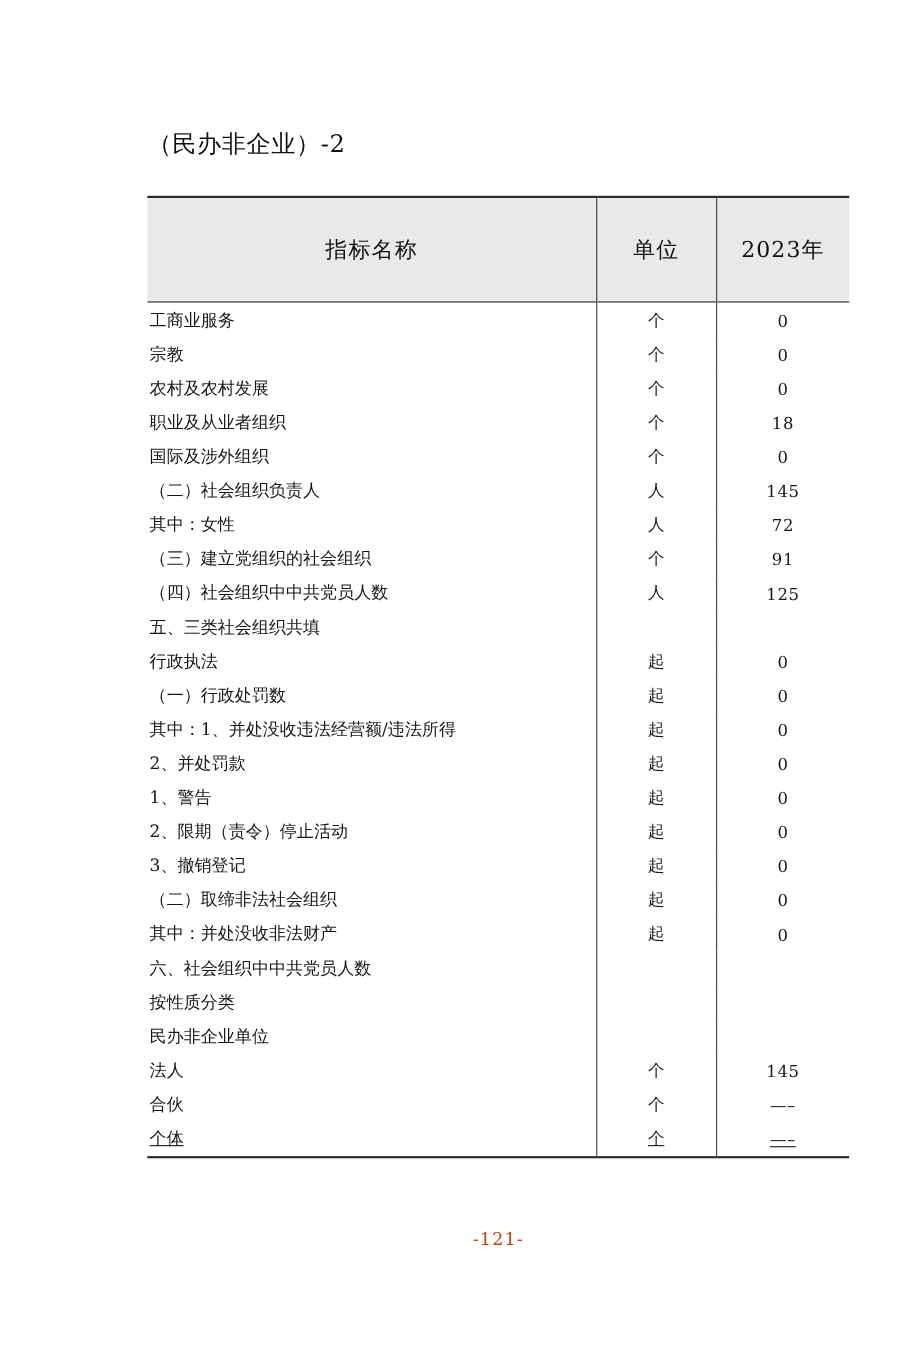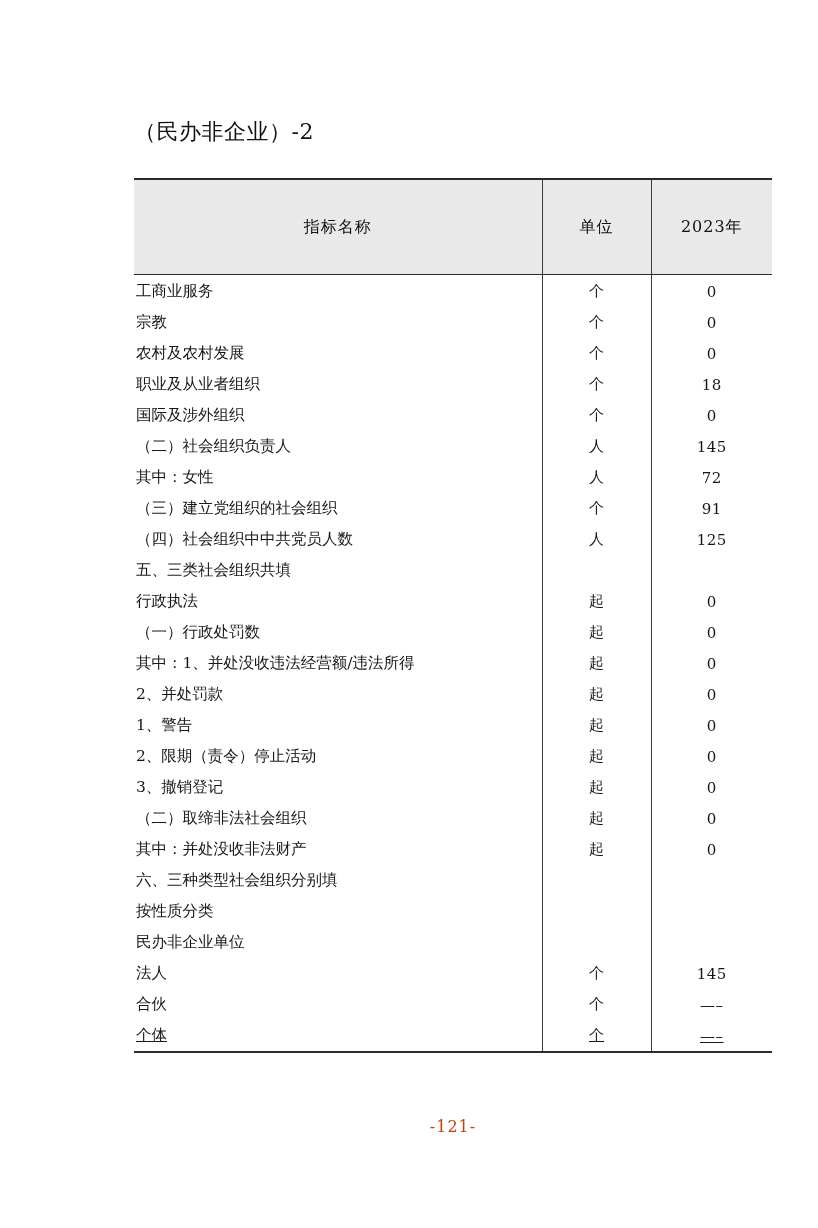--- a/index.html
+++ b/index.html
@@ -54,21 +54,21 @@
   table.stat col.c-unit  { width: 109px; }
   table.stat col.c-value { width: 121px; }
 
   
   table.stat thead tr.head-row th {
     background: #e9e9e9;
     border-top: 2.5px solid #2b2b2b;
     border-bottom: 1.6px solid #2b2b2b;
     height: 92px;
     font-weight: normal;
-    font-size: 16px;
+    font-size: 20px;
     vertical-align: middle;
     text-align: center;
     color: #111;
     letter-spacing: 1px;
   }
   table.stat thead tr.head-row th.h-unit,
   table.stat thead tr.head-row th.h-value {
     border-left: 1.1px solid #3a3a3a;
   }
 
@@ -236,21 +236,21 @@
             <td class="c-label i1">（二）取缔非法社会组织</td>
             <td class="c-unit">起</td>
             <td class="c-value">0</td>
           </tr>
           <tr>
             <td class="c-label i5">其中：并处没收非法财产</td>
             <td class="c-unit">起</td>
             <td class="c-value">0</td>
           </tr>
           <tr>
-            <td class="c-label i0">六、三种类型社会组织分别填</td>
+            <td class="c-label i0">六、社会组织中中共党员人数</td>
             <td class="c-unit"></td>
             <td class="c-value"></td>
           </tr>
           <tr>
             <td class="c-label i4">按性质分类</td>
             <td class="c-unit"></td>
             <td class="c-value"></td>
           </tr>
           <tr>
             <td class="c-label i2">民办非企业单位</td>

